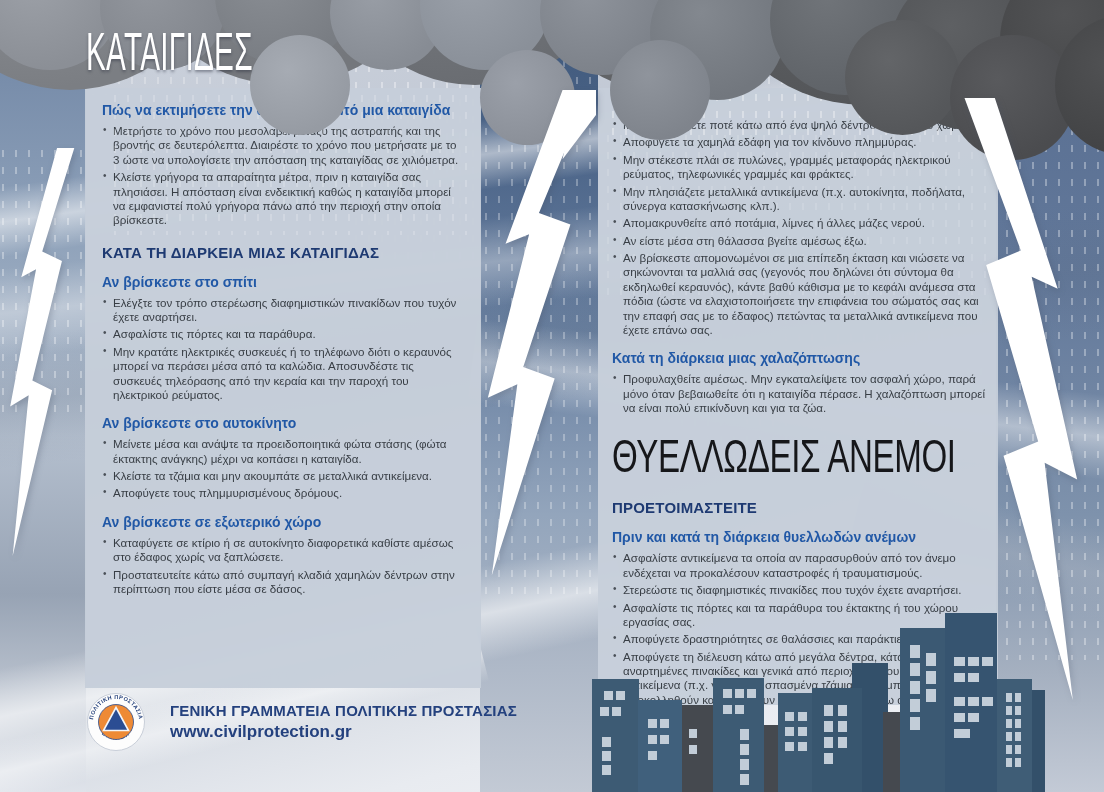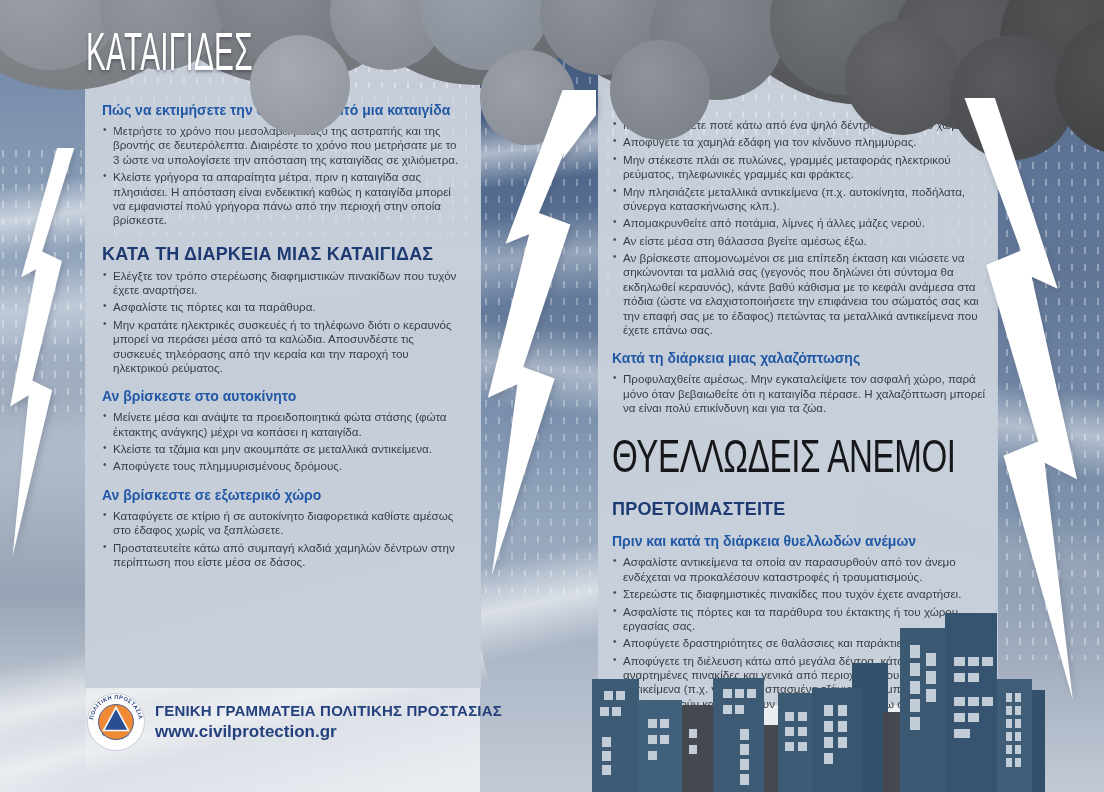--- a/index.html
+++ b/index.html
@@ -24,34 +24,34 @@
   .bolt{position:absolute;z-index:15;filter:drop-shadow(2px 3px 3px rgba(70,80,100,.28));pointer-events:none;}
   
   .panel{position:absolute;z-index:10;background:rgba(198,206,218,.96);}
   .panel-left{left:85px;top:88px;width:396px;height:600px;padding:14px 18px 0 17px;box-sizing:border-box;}
   .panel-right{left:598px;top:88px;width:400px;height:617px;padding:30px 10px 0 14px;box-sizing:border-box;}
   .panel-rain{z-index:12;}
   
   .page-title{position:absolute;left:86px;top:20px;z-index:16;color:#fff;
     font-size:54px;font-weight:400;letter-spacing:.5px;transform:scaleX(.55);transform-origin:left top;
     white-space:nowrap;text-shadow:0 2px 4px rgba(40,45,60,.45);}
-  .blk-h1{color:#1e3a72;font-size:18px;font-weight:bold;letter-spacing:.2px;margin:16px 0 4px;}
+  .blk-h1{color:#1e3a72;font-size:15px;font-weight:bold;letter-spacing:.2px;margin:16px 0 4px;}
   .blk-h2{color:#2158a6;font-size:14px;font-weight:bold;margin:13px 0 6px;}
   .blk-display{color:#16171a;font-size:46px;font-weight:400;letter-spacing:-.5px;
     transform:scaleX(.72);transform-origin:left center;white-space:nowrap;margin:14px 0 2px;}
   .panel-blocks > :first-child{margin-top:0;}
   ul.bullets{list-style:none;margin:4px 0 9px;padding:0;}
   ul.bullets li{position:relative;padding-left:11px;margin:0 0 3px;
     color:#383e45;font-size:11.6px;line-height:1.24;}
   ul.bullets li::before{content:"•";position:absolute;left:1px;top:0;color:#4a5058;font-size:10px;}
   
   .skyline{position:absolute;left:585px;top:597px;width:460px;height:195px;z-index:13;pointer-events:none;}
   
   .footer{position:absolute;left:86px;top:692px;z-index:16;display:flex;align-items:flex-start;}
-  .footer-text{margin-left:9px;padding-top:10px;}
+  .footer-text{margin-left:24px;padding-top:10px;}
   .agency{color:#24417e;font-size:15px;font-weight:bold;letter-spacing:.2px;}
   .website{color:#24417e;font-size:17px;font-weight:bold;margin-top:3px;}
 </style>
 </head>
 <body>
 
 <div class="page">
 
   <div class="strip strip-left"></div>
   <div class="strip strip-mid"></div>
@@ -116,20 +116,21 @@
   <div class="page-title">ΚΑΤΑΙΓΙΔΕΣ</div>
 
   <div class="panel panel-left">
     <div class="panel-blocks" id="left-blocks">
         <div class="blk-h2">Πώς να εκτιμήσετε την απόσταση από μια καταιγίδα</div>
         <ul class="bullets">
           <li>Μετρήστε το χρόνο που μεσολαβεί μεταξύ της αστραπής και της βροντής σε δευτερόλεπτα. Διαιρέστε το χρόνο που μετρήσατε με το 3 ώστε να υπολογίσετε την απόσταση της καταιγίδας σε χιλιόμετρα.</li>
           <li>Κλείστε γρήγορα τα απαραίτητα μέτρα, πριν η καταιγίδα σας πλησιάσει. Η απόσταση είναι ενδεικτική καθώς η καταιγίδα μπορεί να εμφανιστεί πολύ γρήγορα πάνω από την περιοχή στην οποία βρίσκεστε.</li>
         </ul>
         <div class="blk-h1">ΚΑΤΑ ΤΗ ΔΙΑΡΚΕΙΑ ΜΙΑΣ ΚΑΤΑΙΓΙΔΑΣ</div>
+        <div class="blk-h2">Αν βρίσκεστε στο σπίτι</div>
         <ul class="bullets">
           <li>Ελέγξτε τον τρόπο στερέωσης διαφημιστικών πινακίδων που τυχόν έχετε αναρτήσει.</li>
           <li>Ασφαλίστε τις πόρτες και τα παράθυρα.</li>
           <li>Μην κρατάτε ηλεκτρικές συσκευές ή το τηλέφωνο διότι ο κεραυνός μπορεί να περάσει μέσα από τα καλώδια. Αποσυνδέστε τις συσκευές τηλεόρασης από την κεραία και την παροχή του ηλεκτρικού ρεύματος.</li>
         </ul>
         <div class="blk-h2">Αν βρίσκεστε στο αυτοκίνητο</div>
         <ul class="bullets">
           <li>Μείνετε μέσα και ανάψτε τα προειδοποιητικά φώτα στάσης (φώτα έκτακτης ανάγκης) μέχρι να κοπάσει η καταιγίδα.</li>
           <li>Κλείστε τα τζάμια και μην ακουμπάτε σε μεταλλικά αντικείμενα.</li>
           <li>Αποφύγετε τους πλημμυρισμένους δρόμους.</li>

